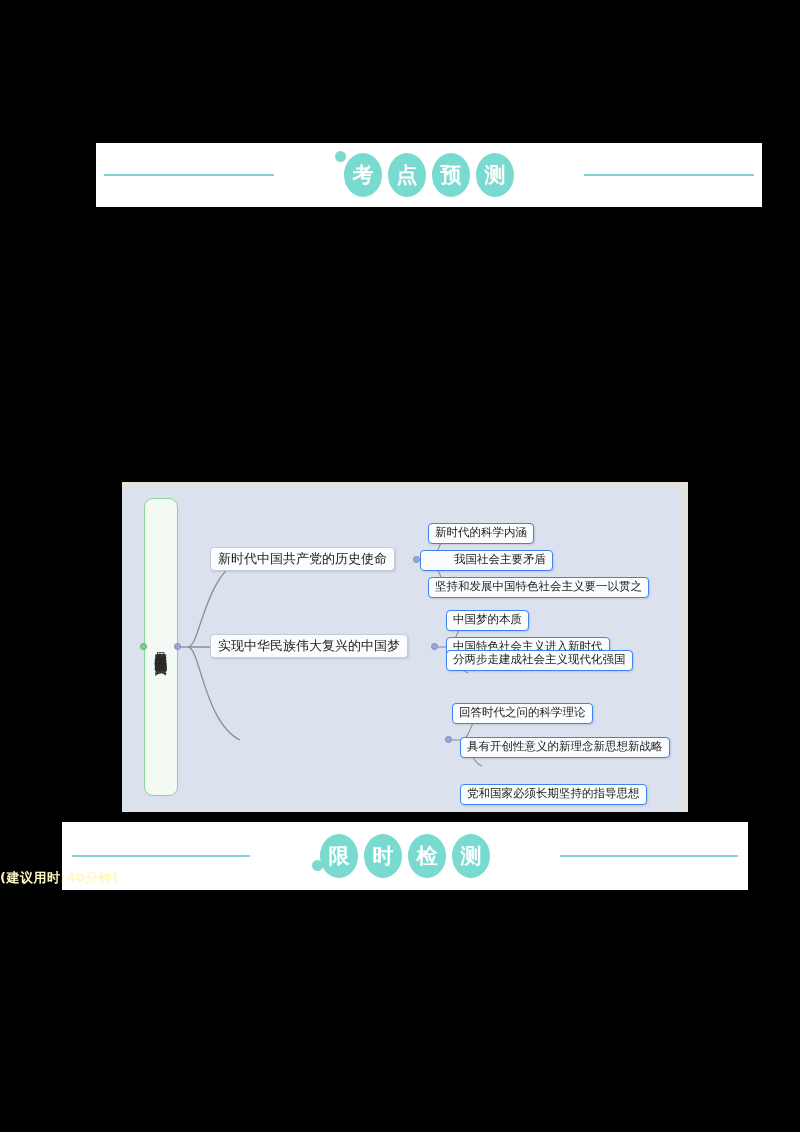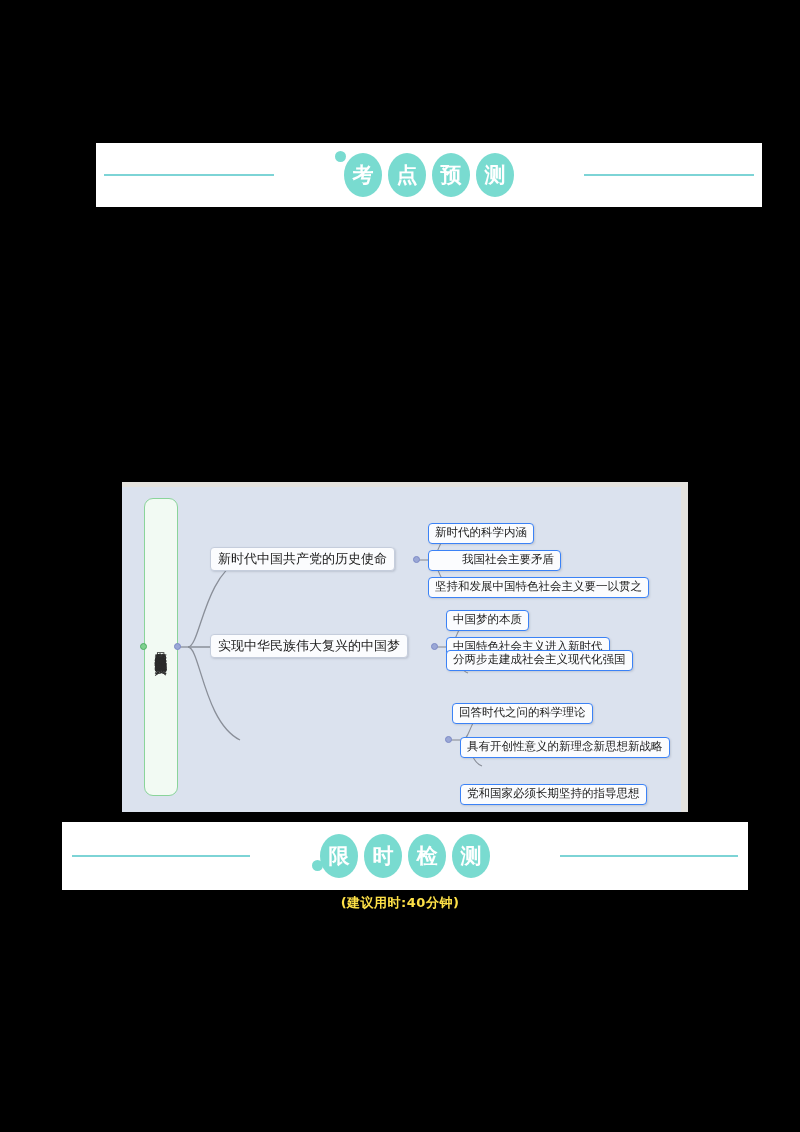--- a/index.html
+++ b/index.html
@@ -69,23 +69,22 @@
     left: -9px;
     top: -2px;
   }
   #bottom-banner .dot-accent { left: -8px; top: 26px; }
 
   
   #red-note {
     position: absolute;
     left: 0;
     right: 0;
-    top: 894px;
-    text-align: center;
-    color: #fde047;
+    top: 869px;
+    color: #fef9c3;
     font-size: 13px;
     font-weight: bold;
     letter-spacing: 0.5px;
     font-family: "DejaVu Sans", "Liberation Sans", sans-serif;
   }
 
   
   #mindmap {
     position: absolute;
     left: 122px;
@@ -235,21 +234,21 @@
   <div class="conn-dot" style="left:52px; top:161px;"></div>
 
   <div class="branch-node" style="left:88px; top:65px;">
     <span>新时代中国共产党的历史使命</span>
   </div>
   <div class="conn-dot" style="left:291px; top:74px;"></div>
 
   <div class="leaf-node" style="left:306px; top:41px;">
     <span>新时代的科学内涵</span>
   </div>
-  <div class="leaf-node" style="left:306px; top:68px;padding-left:33px;">
+  <div class="leaf-node" style="left:298px; top:68px;padding-left:33px;">
     <span>我国社会主要矛盾</span>
   </div>
   <div class="leaf-node" style="left:306px; top:95px;">
     <span>坚持和发展中国特色社会主义要一以贯之</span>
   </div>
 
   <div class="branch-node" style="left:88px; top:152px;">
     <span>实现中华民族伟大复兴的中国梦</span>
   </div>
   <div class="conn-dot" style="left:309px; top:161px;"></div>

